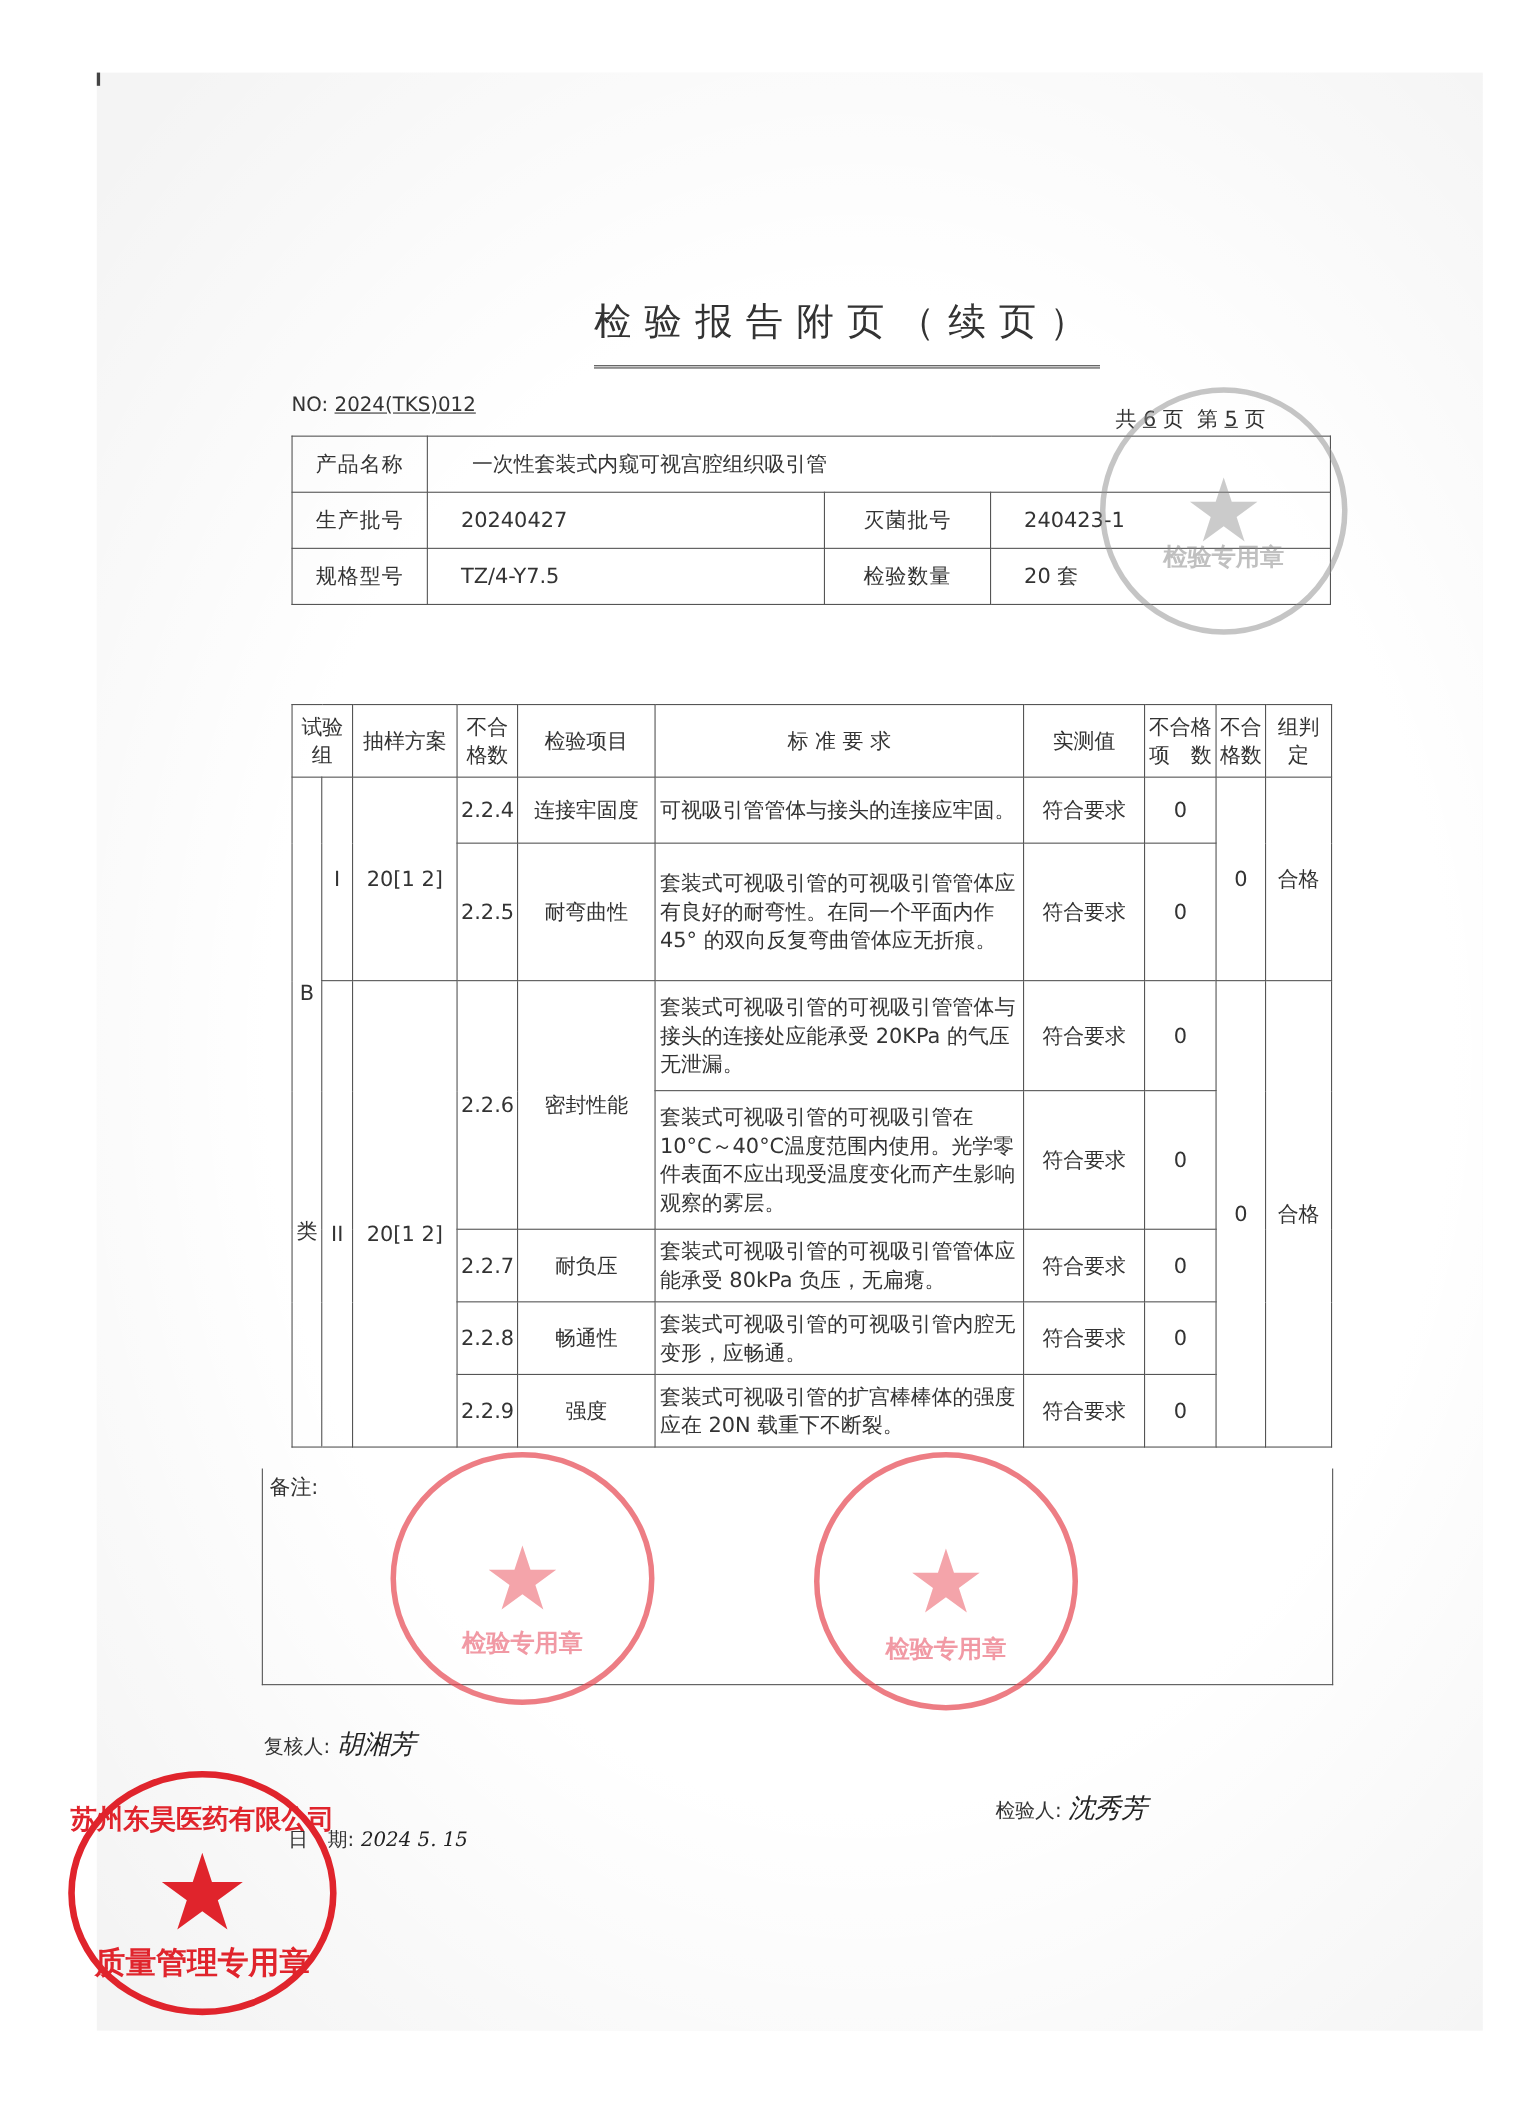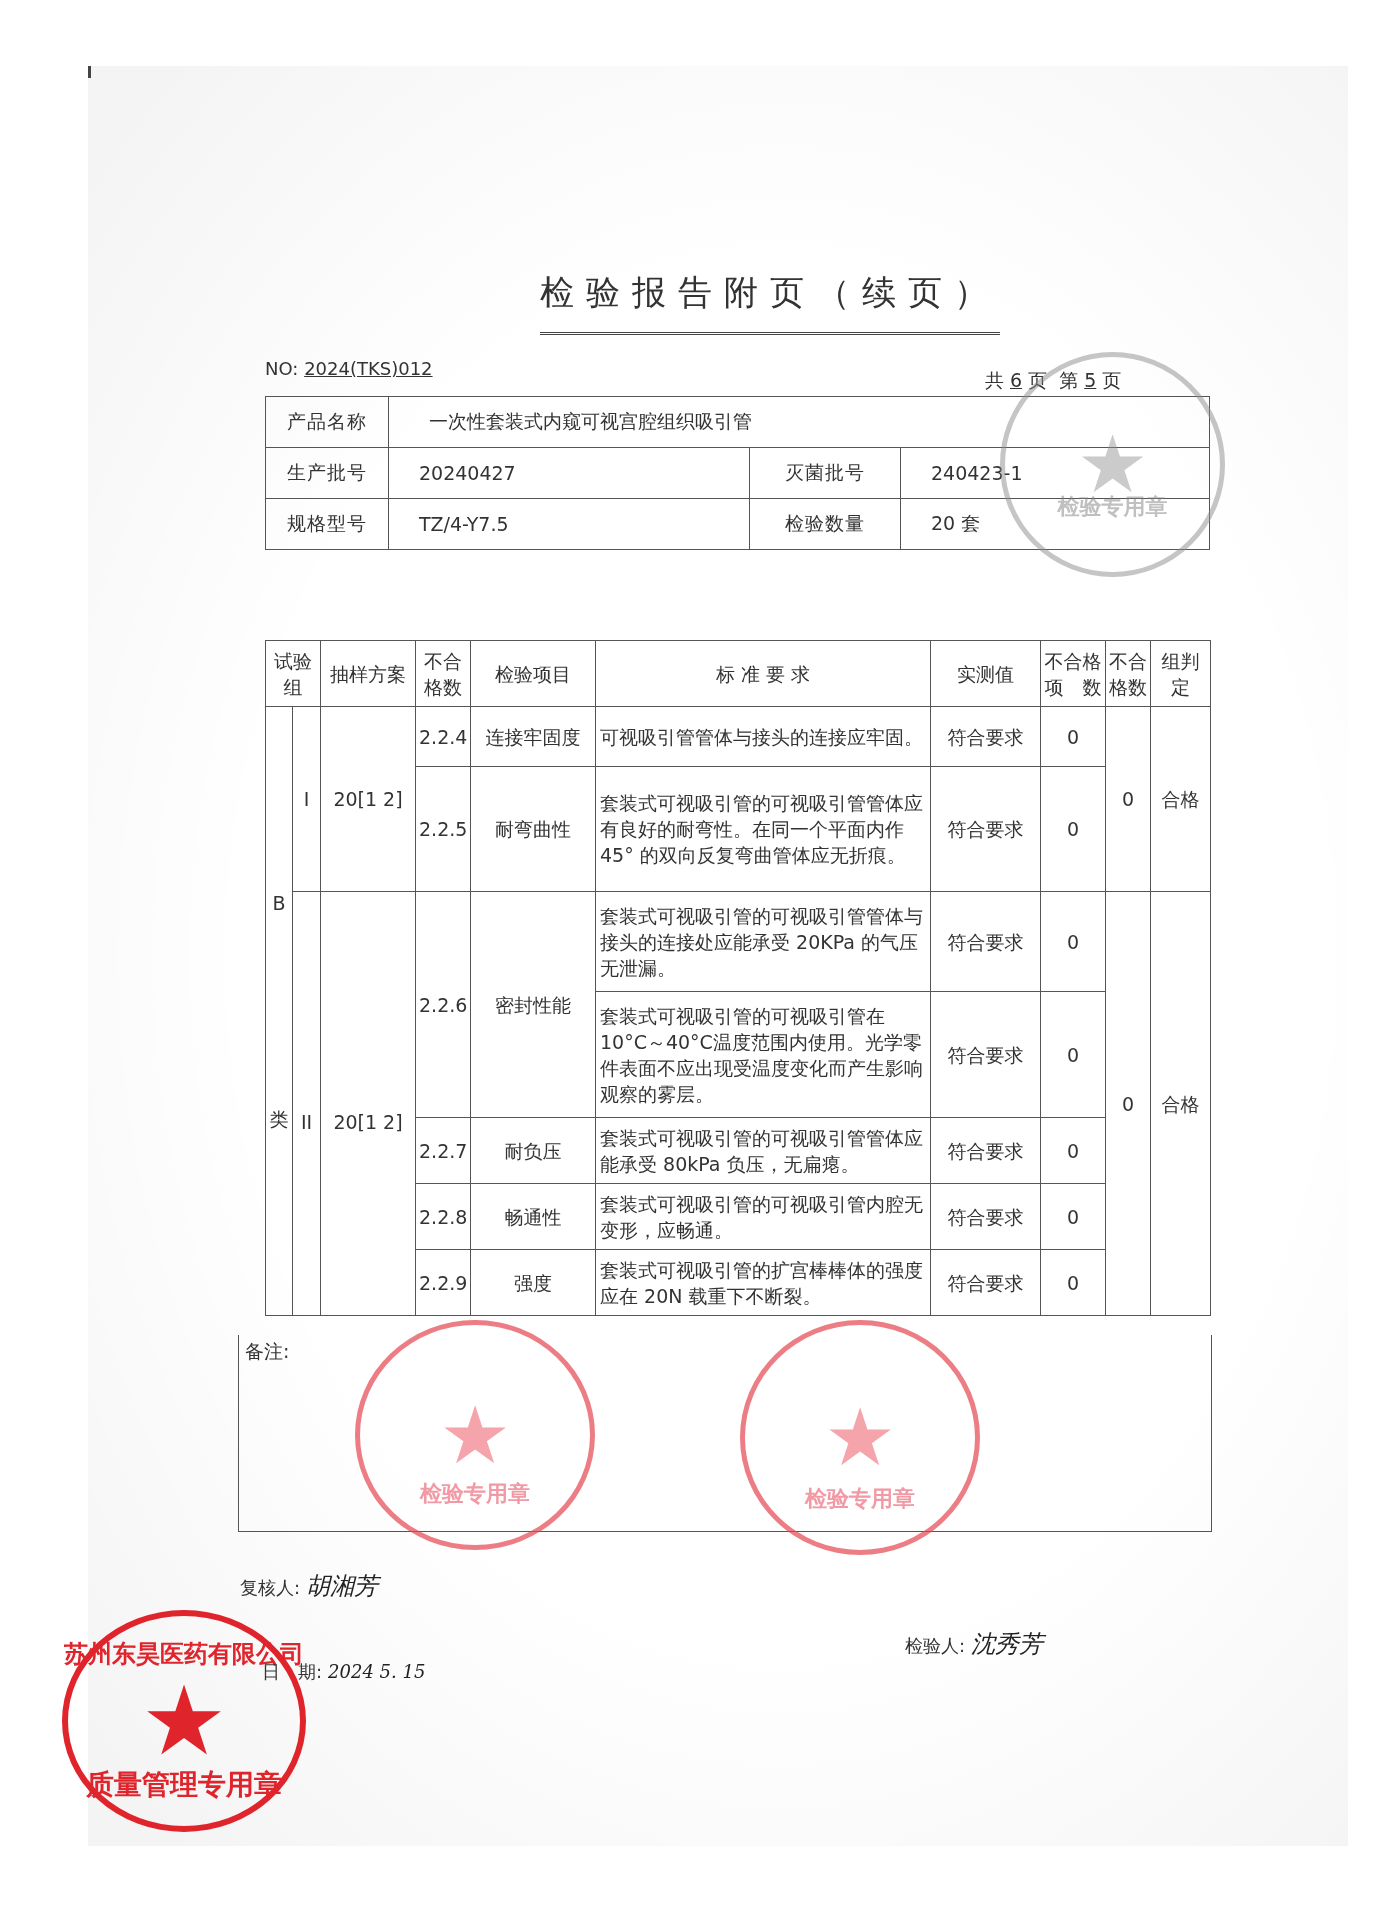--- a/index.html
+++ b/index.html
@@ -3,21 +3,21 @@
 <meta charset="utf-8">
 <style>
   html,body{margin:0;padding:0;}
   body{width:1396px;height:1920px;background:#ffffff;position:relative;overflow:hidden;font-family:"DejaVu Sans","Liberation Sans",sans-serif;color:#2a2a2a;}
   .scan{position:absolute;left:88px;top:66px;width:1260px;height:1780px;background:#f4f4f4;}
   .scan-fade{position:absolute;left:88px;top:66px;width:1260px;height:1780px;background:radial-gradient(ellipse at 55% 50%, #ffffff 55%, rgba(255,255,255,0) 95%);}
   .mark{position:absolute;left:88px;top:66px;width:3px;height:12px;background:#444;}
   .title{position:absolute;left:540px;top:270px;font-size:34px;letter-spacing:12px;color:#333;border-bottom:3px double #444;padding-bottom:16px;white-space:nowrap;}
   .no{position:absolute;left:265px;top:358px;font-size:18px;color:#333;white-space:nowrap;}
   .no u{text-decoration:underline;}
-  .pages{position:absolute;left:985px;top:368px;font-size:19px;color:#333;white-space:nowrap;}
+  .pages{position:absolute;left:1014px;top:368px;font-size:19px;color:#333;white-space:nowrap;}
   .pages .num{display:inline-block;text-decoration:underline;padding:0 6px;}
   table.info{position:absolute;left:265px;top:396px;width:945px;border-collapse:collapse;font-size:19px;border-radius:17px;}
   table.info td{border:1.5px solid #555;padding:0 10px;height:50px;color:#333;}
   table.info td.lab{text-align:center;width:102px;letter-spacing:1px;}
   table.main{position:absolute;left:265px;top:640px;width:945px;border-collapse:collapse;font-size:19px;table-layout:fixed;}
   table.main td{border:1.5px solid #555;padding:2px 3px;color:#333;text-align:center;vertical-align:middle;line-height:26px;}
   table.main td.req{text-align:left;padding:2px 4px;}
   .remarks{position:absolute;left:238px;top:1335px;width:972px;height:196px;border:1.5px solid #555;border-top:none;}
   .remarks .lab{position:absolute;left:6px;top:4px;font-size:19px;color:#333;}
   .sig{position:absolute;font-size:18px;color:#333;white-space:nowrap;}

